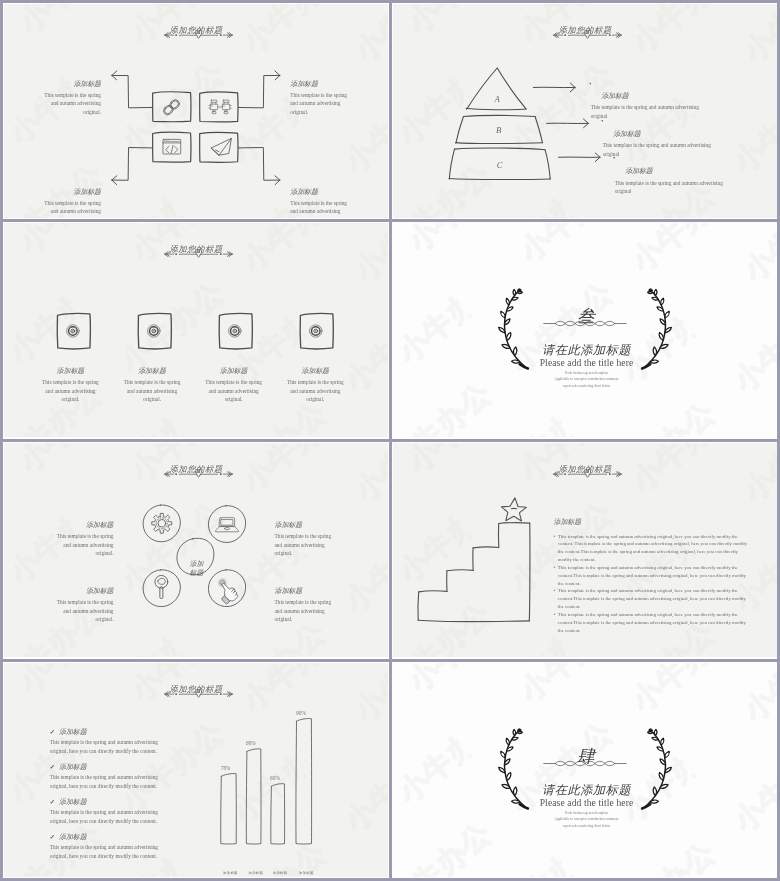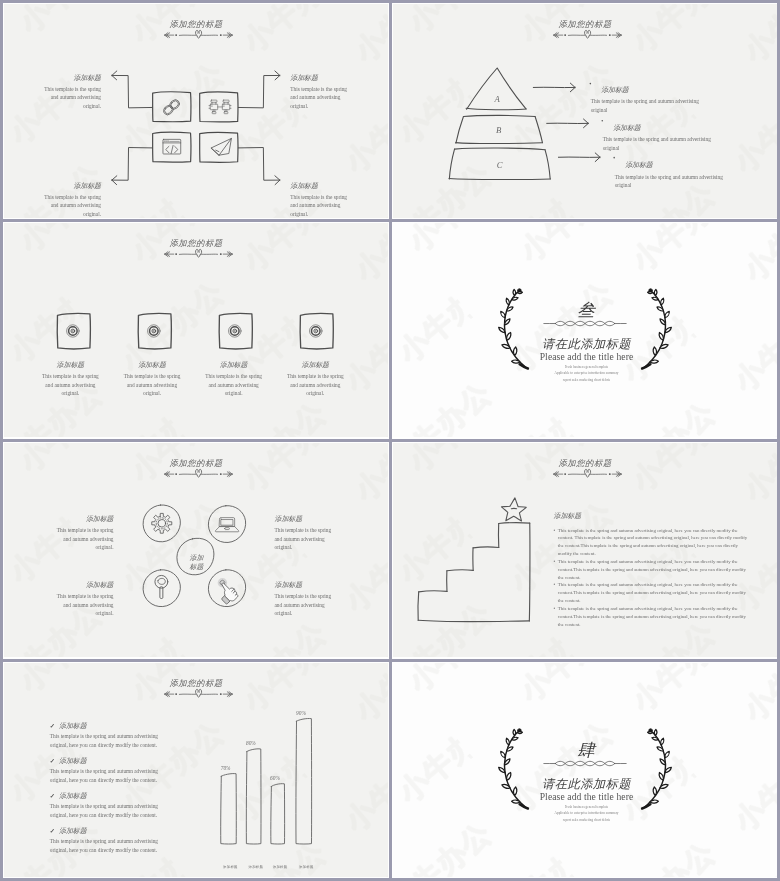--- a/index.html
+++ b/index.html
@@ -9,21 +9,21 @@
   #lines i{position:absolute;background:#9b9baf;display:block;}
   .slide{position:absolute;width:384px;height:214px;overflow:hidden;background:#f2f2f0;}
   .slide.white{background:#fdfdfd;}
   .s1{left:4px;top:4px;}   .s2{left:393px;top:4px;}
   .s3{left:4px;top:223px;} .s4{left:393px;top:223px;}
   .s5{left:4px;top:443px;} .s6{left:393px;top:443px;}
   .s7{left:4px;top:663px;} .s8{left:393px;top:663px;}
   .wm,.gfx{position:absolute;left:0;top:0;width:100%;height:100%;display:block;}
   .gfx{z-index:3;}
   .wm{z-index:1;}
-  .layer{position:absolute;left:0;top:6px;width:100%;height:100%;z-index:4;}
+  .layer{position:absolute;left:0;top:12px;width:100%;height:100%;z-index:4;}
   .hdr-title{position:absolute;left:0;width:100%;text-align:center;
              font-family:"Liberation Serif",serif;font-size:8.4px;color:#606060;letter-spacing:.5px;font-style:italic;}
   .t-cn{font-family:"Liberation Serif",serif;font-size:6.9px;color:#5e5e5e;letter-spacing:0px;line-height:1.25;
         font-style:italic;}
   .t-en{font-family:"Liberation Serif",serif;font-size:5.35px;color:#6d6d6d;line-height:1.63;}
   .blk{position:absolute;}
   .ar{text-align:right;} .al{text-align:left;} .ac{text-align:center;}
   .sec-num{font-family:"Liberation Serif",serif;font-size:17.5px;color:#3b3b3b;letter-spacing:1px;font-style:italic;}
   .sec-cn{font-family:"Liberation Serif",serif;font-size:12.2px;color:#3f3f3f;letter-spacing:0.5px;font-style:italic;}
   .sec-en{font-family:"Liberation Serif",serif;font-size:9.6px;color:#555;letter-spacing:.1px;}

